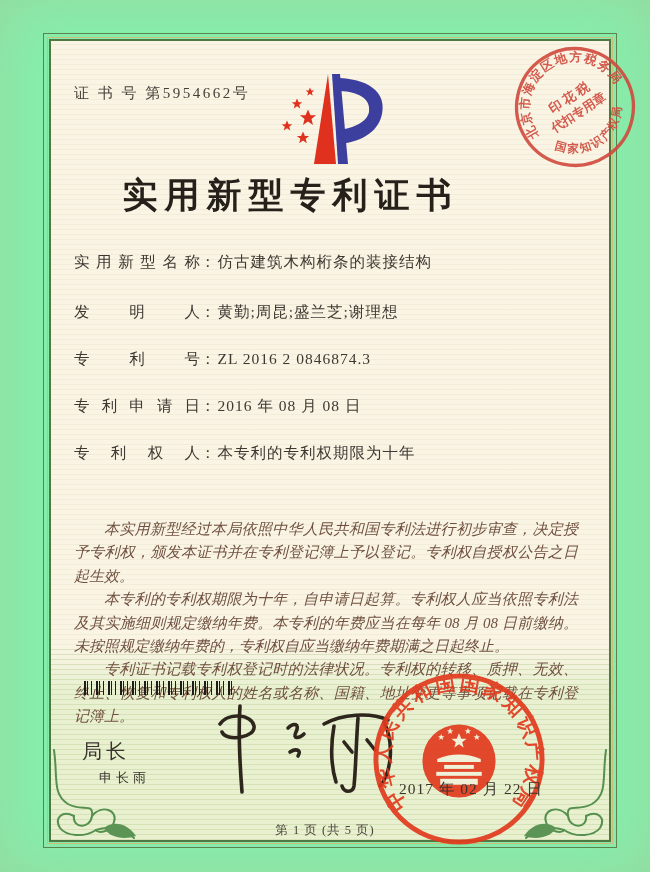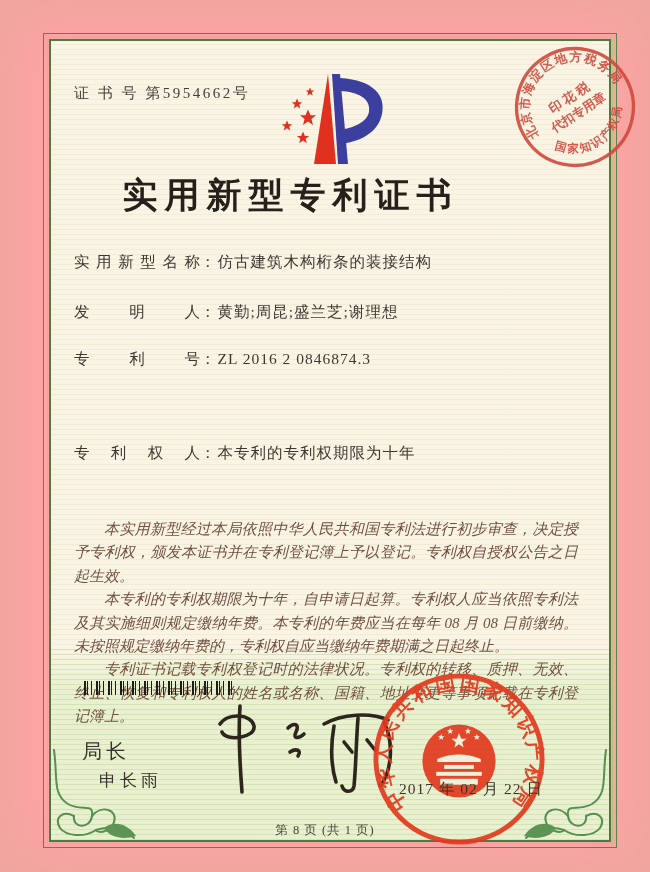--- a/index.html
+++ b/index.html
@@ -1,20 +1,20 @@
 <!DOCTYPE html>
 <html><head>
 <meta charset="utf-8">
 <style>
   * { margin:0; padding:0; box-sizing:border-box; }
   html,body { width:650px; height:872px; }
   body { font-family:"Liberation Serif","DejaVu Serif",serif; }
   .page {
     position:relative; width:650px; height:872px; overflow:hidden;
-    background:#fca5a5;
+    background:#86efac;
     box-shadow: inset 0 0 60px rgba(186,166,126,0.30);
     padding-left: 25px;
   }
   
   .frame { position:absolute; left:43px; top:33px; width:574px; height:815px;
            border:1px solid #5a8350; padding:3px; }
   .frame-mid { width:100%; height:100%; border:1px solid #c9bd7c; padding:1px; }
   .frame-in { width:100%; height:100%; border:2px solid #4d7a43;
     background:
       repeating-linear-gradient(0deg, rgba(197,186,146,0.14) 0 1px, rgba(0,0,0,0) 1px 5px),
@@ -39,21 +39,21 @@
            font-size:15px; line-height:23.4px; color:#70503f; font-style:italic;
            text-align:justify; }
   .paras p { text-indent:2em; }
   .barcode { position:absolute; left:84px; top:681px; width:150px; height:14px;
     background:
       repeating-linear-gradient(90deg, #1d1d1d 0 2px, rgba(0,0,0,0) 2px 3px,
         #1d1d1d 3px 4px, rgba(0,0,0,0) 4px 7px, #1d1d1d 7px 8px, rgba(0,0,0,0) 8px 12px);
   }
   .signer-title { position:absolute; left:82px; top:738px; font-size:20px;
                   letter-spacing:4px; color:#38332c; }
-  .signer-name  { position:absolute; left:99px; top:769px; font-size:17px;
+  .signer-name  { position:absolute; left:99px; top:769px; font-size:13px;
                   letter-spacing:4px; color:#38332c; }
   .signature { position:absolute; left:192px; top:694px; }
   .seal { position:absolute; left:370px; top:670px; opacity:0.92; }
   .seal-date { position:absolute; left:399px; top:779px; font-size:15.5px; color:#3c352c;
                letter-spacing:1px; z-index:5; }
   .footer { position:absolute; left:0; top:822px; width:650px; text-align:center;
             font-size:12.5px; color:#4a443c; letter-spacing:1px; }
   .tax-stamp { position:absolute; left:508px; top:40px; transform:rotate(-33deg); opacity:0.9; }
   .flourish { position:absolute; }
 </style>
@@ -111,20 +111,23 @@
   <div class="title">实用新型专利证书</div>
 
   <div class="field-row" style="top:302px;">
     <span class="flabel">发明人</span><span class="fcolon">：</span><span class="fvalue">黄勤;周昆;盛兰芝;谢理想</span>
   </div>
   <div class="field-row" style="top:252px;">
     <span class="flabel">实用新型名称</span><span class="fcolon">：</span><span class="fvalue">仿古建筑木构桁条的装接结构</span>
   </div>
   <div class="field-row" style="top:349px;">
     <span class="flabel">专利号</span><span class="fcolon">：</span><span class="fvalue">ZL 2016 2 0846874.3</span>
+  </div>
+  <div class="field-row" style="top:396px;">
+    <span class="flabel">专利申请日</span><span class="fcolon">：</span><span class="fvalue">2016 年 08 月 08 日</span>
   </div>
   <div class="field-row" style="top:443px;">
     <span class="flabel">专利权人</span><span class="fcolon">：</span><span class="fvalue">本专利的专利权期限为十年</span>
   </div>
 
   <div class="paras">
     <p>本实用新型经过本局依照中华人民共和国专利法进行初步审查，决定授予专利权，颁发本证书并在专利登记簿上予以登记。专利权自授权公告之日起生效。</p>
     <p>本专利的专利权期限为十年，自申请日起算。专利权人应当依照专利法及其实施细则规定缴纳年费。本专利的年费应当在每年 08 月 08 日前缴纳。未按照规定缴纳年费的，专利权自应当缴纳年费期满之日起终止。</p>
     <p>专利证书记载专利权登记时的法律状况。专利权的转移、质押、无效、终止、恢复和专利权人的姓名或名称、国籍、地址变更等事项记载在专利登记簿上。</p>
   </div>
@@ -168,21 +171,21 @@
         <use href="#star2" transform="translate(18,-24) scale(0.34)"></use>
         <path d="M -22,-2 Q 0,-11 22,-2 L 22,1 L -22,1 Z"></path>
         <rect x="-15" y="4" width="30" height="4"></rect>
         <rect x="-23" y="11" width="46" height="4"></rect>
         <rect x="-19" y="18" width="38" height="6"></rect>
       </g>
     </g>
   </svg>
   <div class="seal-date">2017 年 02 月 22 日</div>
 
-  <div class="footer">第 8 页 (共 1 页)</div>
+  <div class="footer">第 1 页 (共 5 页)</div>
 
   <svg class="tax-stamp" width="134" height="134" viewBox="0 0 140 140">
     <defs>
       <path id="taxTop" d="M 28.4,94 A 48,48 0 1 1 111.6,94" fill="none"></path>
       <path id="taxBottom" d="M 23,84 A 50,50 0 0 0 117,84" fill="none"></path>
     </defs>
     <circle cx="70" cy="70" r="61" fill="none" stroke="#cf4a3c" stroke-width="3.5"></circle>
     <text font-size="13" fill="#cf4a3c" letter-spacing="1.5" font-weight="bold">
       <textPath href="#taxTop" startOffset="50%" text-anchor="middle">北京市海淀区地方税务局</textPath>
     </text>

